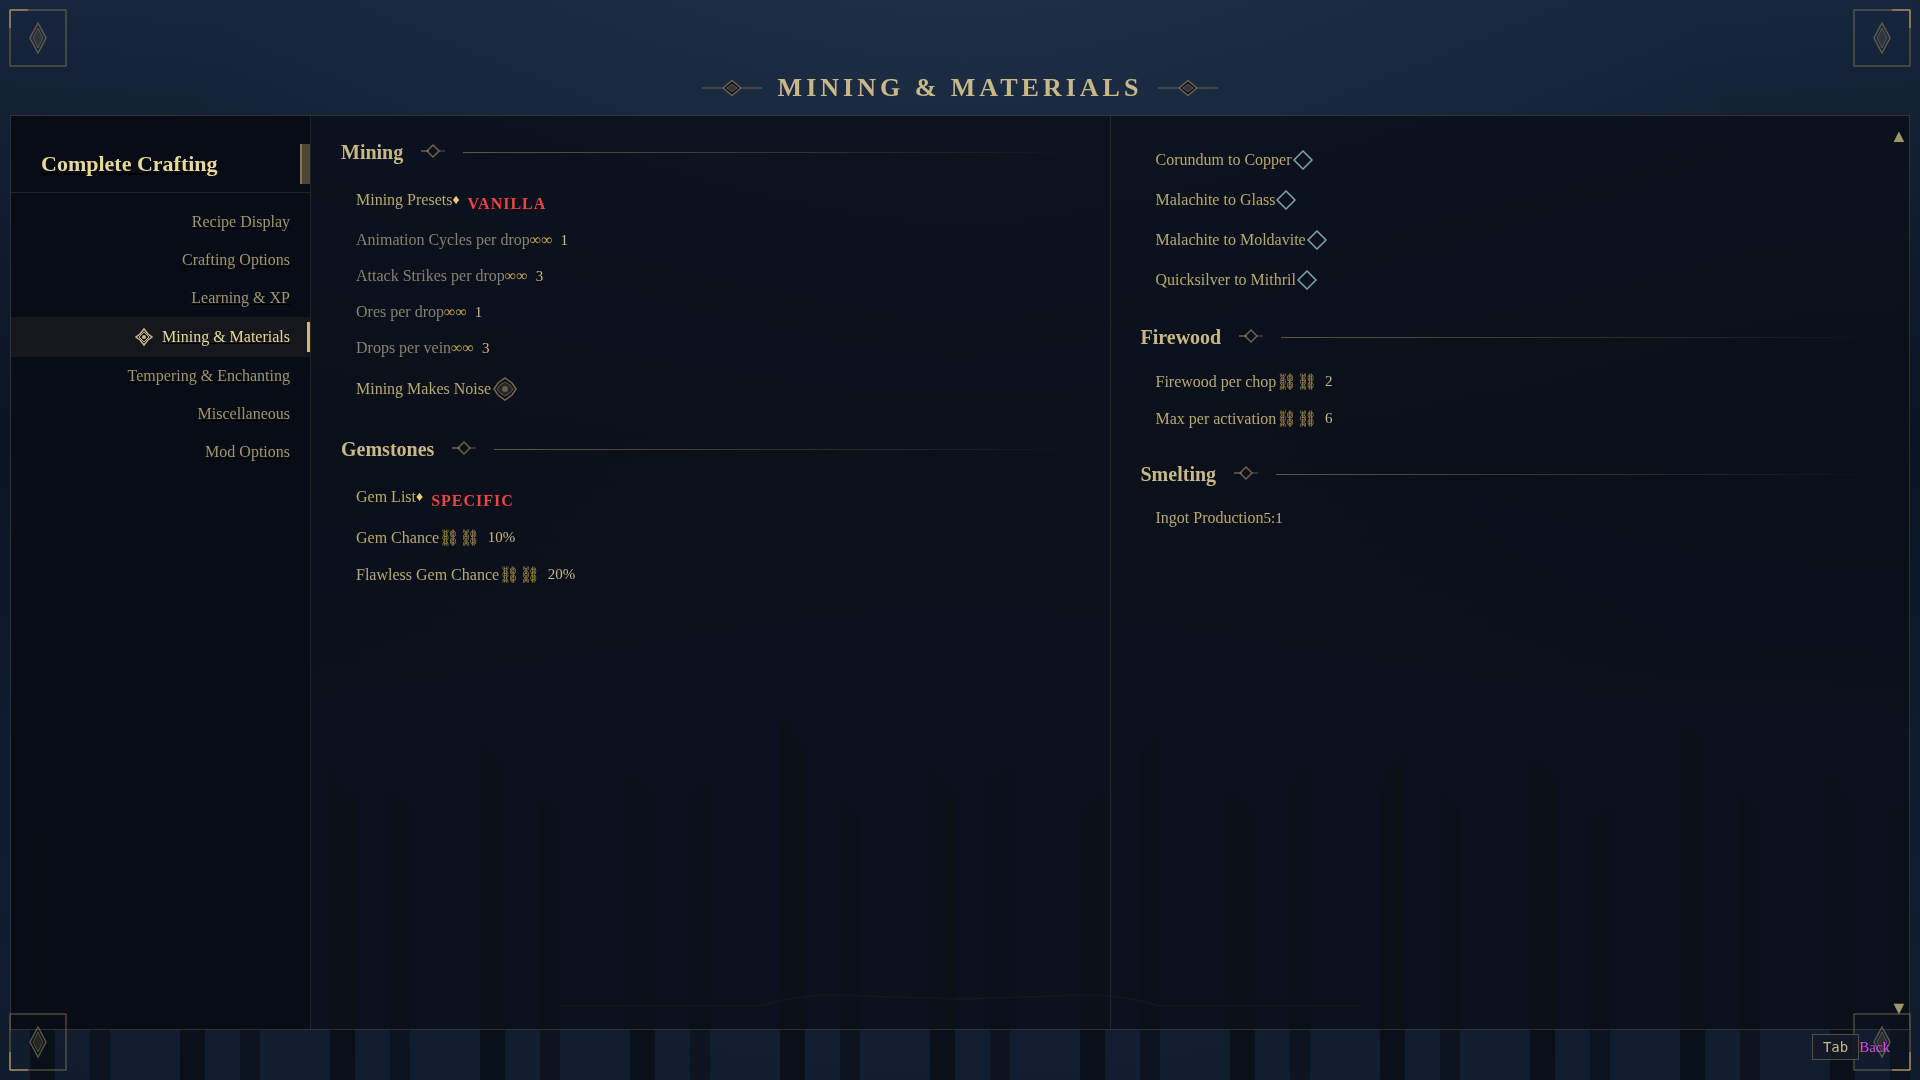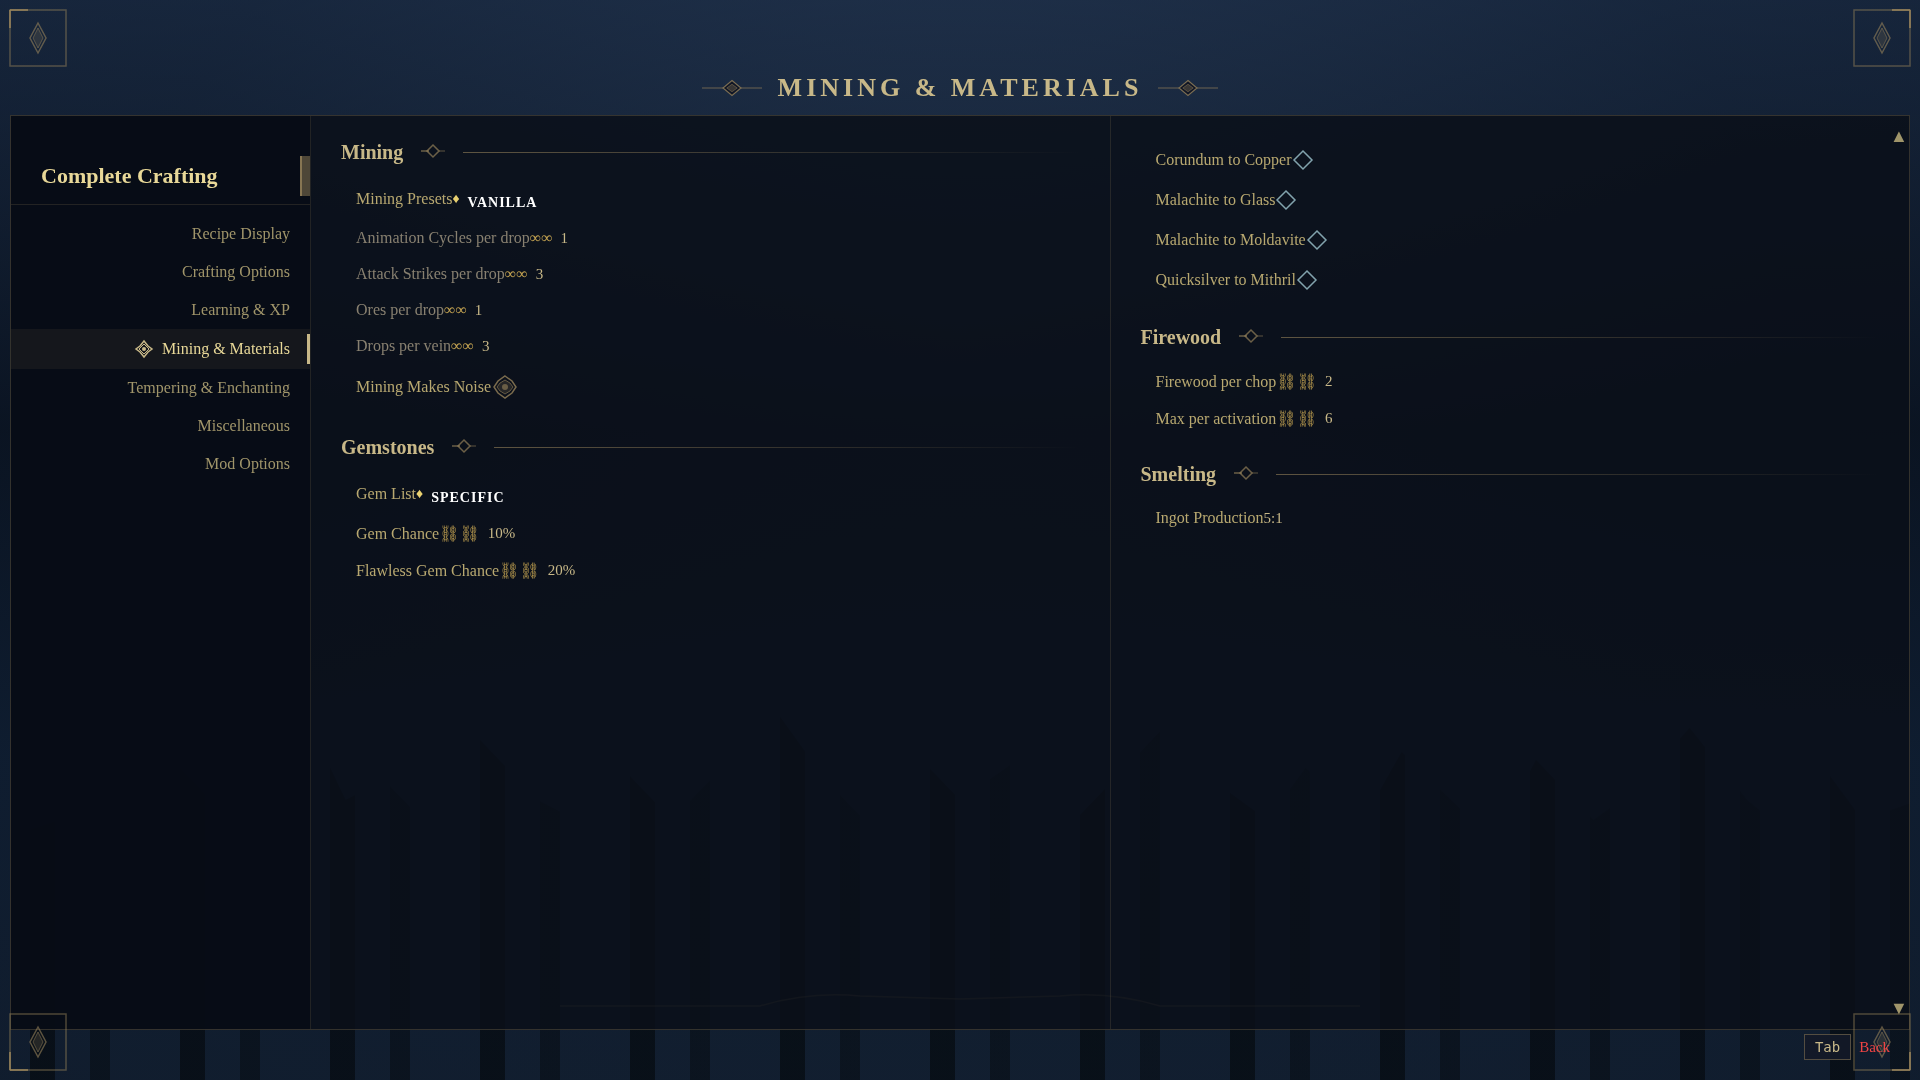--- a/index.html
+++ b/index.html
@@ -122,21 +122,22 @@
       background: rgba(10,15,25,0.85);
       overflow: hidden;
     }
 
     
     .sidebar {
       width: 300px;
       min-width: 300px;
       background: rgba(8,12,22,0.92);
       border-right: 1px solid rgba(100,90,70,0.3);
-      padding-top: 32px;
+      padding-top: 20px;
+      text-decoration: underline;
     }
 
     .sidebar-header {
       font-size: 22px;
       font-weight: bold;
       color: #e8d898;
       padding: 15px 20px 15px 30px;
       border-bottom: 1px solid rgba(150,130,90,0.2);
       position: relative;
     }
@@ -249,22 +250,22 @@
       align-items: center;
       gap: 8px;
     }
 
     .value-text {
       font-size: 15px;
       color: #c8b888;
     }
 
     .value-special {
-      font-size: 14px;
-      color: #ffffff;
+      font-size: 16px;
+      color: #ef4444;
       font-weight: bold;
       letter-spacing: 1px;
       margin-top: 8px;
     }
 
     
     .section-gap {
       height: 25px;
     }
 
@@ -303,35 +304,34 @@
       font-size: 18px;
     }
 
     
     .bottom-bar {
       position: absolute;
       bottom: 20px;
       right: 30px;
       display: flex;
       align-items: center;
-      gap: 8px;
       z-index: 10;
     }
 
     .key-box {
       background: rgba(20,25,40,0.9);
       border: 1px solid rgba(150,130,90,0.5);
       color: #c8b888;
       font-size: 14px;
       padding: 4px 10px;
       font-family: monospace;
     }
 
     .key-label {
-      color: #ef4444;
+      color: #d946ef;
       font-size: 15px;
     }
 
     
     .nav-item.active::before {
       content: '';
       position: absolute;
       right: 0;
       width: 3px;
       height: 30px;

